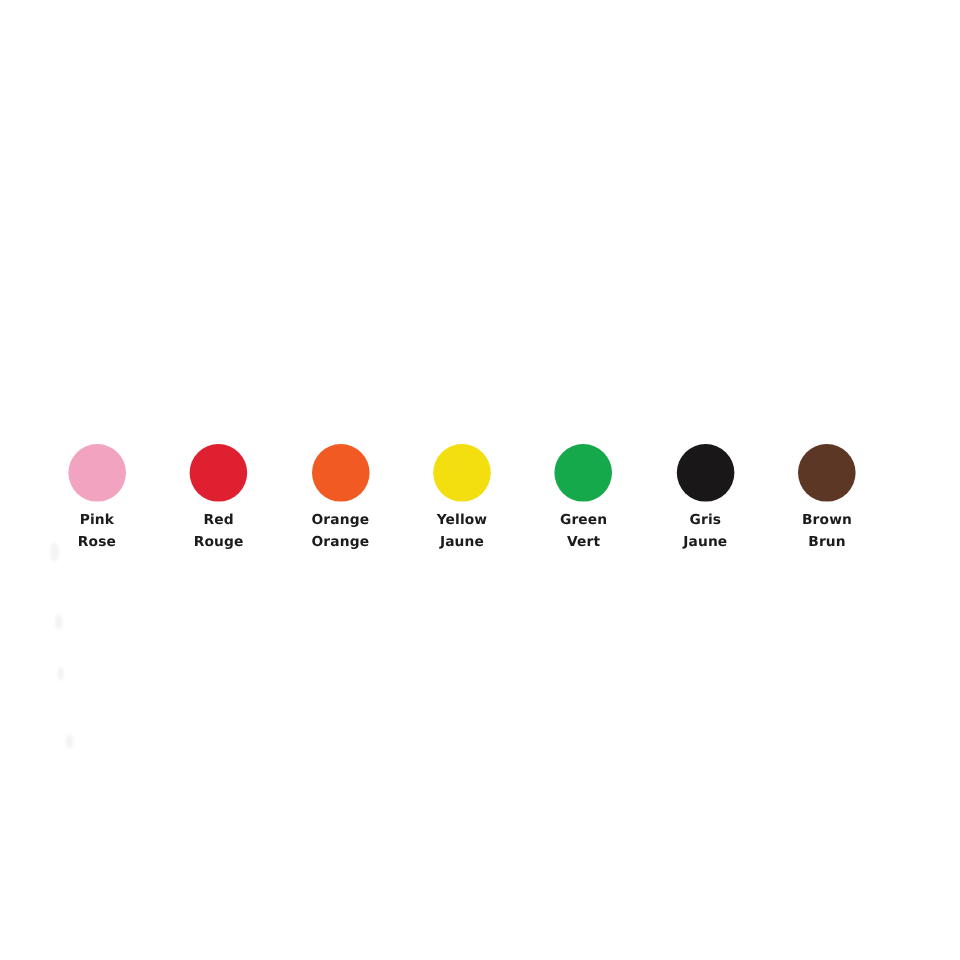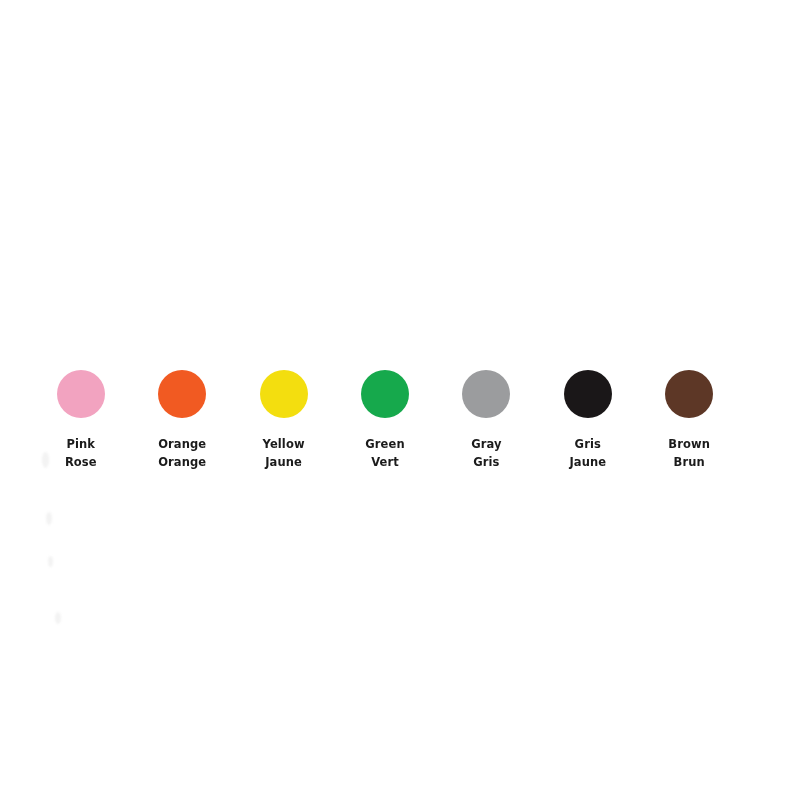--- a/index.html
+++ b/index.html
@@ -55,21 +55,21 @@
   }
 
   .swatch-dot {
     width: 48px;
     height: 48px;
     border-radius: 50%;
     display: block;
   }
 
   .swatch-labels {
-    margin-top: 17px;
+    margin-top: 6px;
     text-align: center;
     line-height: 18px;
   }
 
   .swatch-label {
     display: block;
     font-size: 11.5px;
     font-weight: bold;
     color: #1b1b1b;
     letter-spacing: 0.1px;
@@ -87,20 +87,27 @@
 <div id="swatch-chart">
   <div class="swatch-row">
       <div class="swatch">
         <span class="swatch-dot" style="background-color: rgb(242, 163, 192);"></span>
         <div class="swatch-labels">
           <span class="swatch-label">Pink</span>
           <span class="swatch-label">Rose</span>
         </div>
       </div>
       <div class="swatch">
+        <span class="swatch-dot" style="background-color: rgb(222, 32, 49);"></span>
+        <div class="swatch-labels">
+          <span class="swatch-label">Red</span>
+          <span class="swatch-label">Rouge</span>
+        </div>
+      </div>
+      <div class="swatch">
         <span class="swatch-dot" style="background-color: rgb(241, 90, 34);"></span>
         <div class="swatch-labels">
           <span class="swatch-label">Orange</span>
           <span class="swatch-label">Orange</span>
         </div>
       </div>
       <div class="swatch">
         <span class="swatch-dot" style="background-color: rgb(243, 222, 15);"></span>
         <div class="swatch-labels">
           <span class="swatch-label">Yellow</span>
@@ -108,27 +115,20 @@
         </div>
       </div>
       <div class="swatch">
         <span class="swatch-dot" style="background-color: rgb(22, 169, 76);"></span>
         <div class="swatch-labels">
           <span class="swatch-label">Green</span>
           <span class="swatch-label">Vert</span>
         </div>
       </div>
       <div class="swatch">
-        <span class="swatch-dot" style="background-color: rgb(155, 156, 158);"></span>
-        <div class="swatch-labels">
-          <span class="swatch-label">Gray</span>
-          <span class="swatch-label">Gris</span>
-        </div>
-      </div>
-      <div class="swatch">
         <span class="swatch-dot" style="background-color: rgb(26, 23, 24);"></span>
         <div class="swatch-labels">
           <span class="swatch-label">Gris</span>
           <span class="swatch-label">Jaune</span>
         </div>
       </div>
       <div class="swatch">
         <span class="swatch-dot" style="background-color: rgb(93, 55, 38);"></span>
         <div class="swatch-labels">
           <span class="swatch-label">Brown</span>

